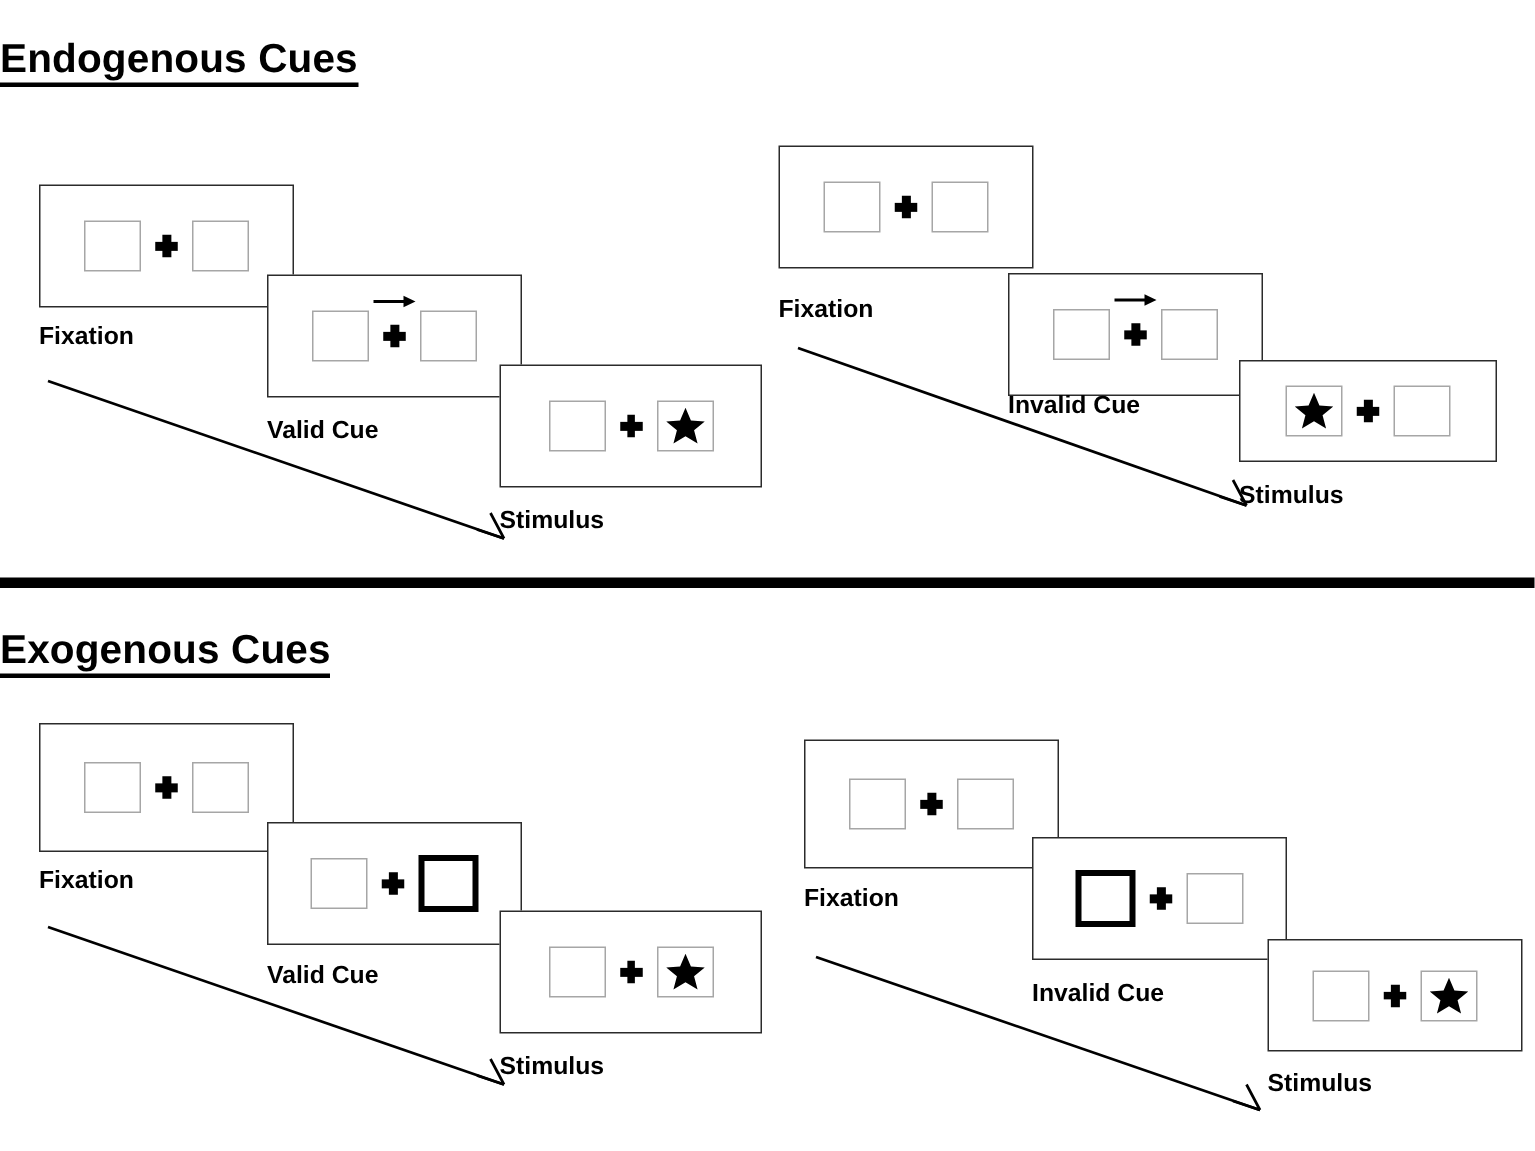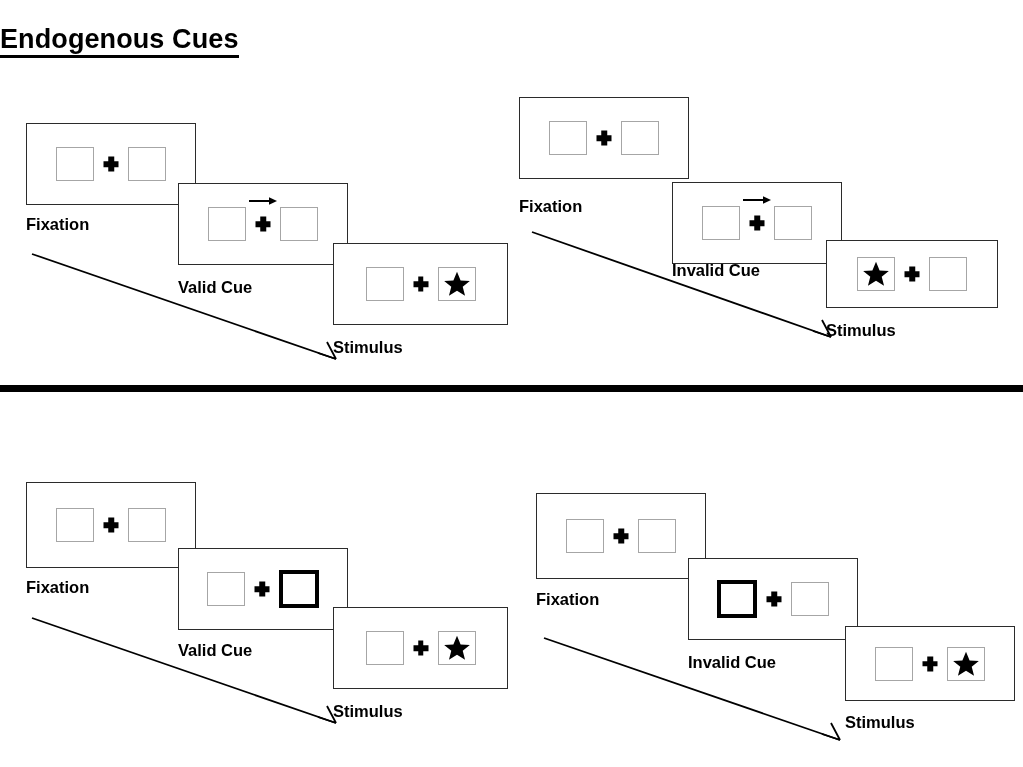--- a/index.html
+++ b/index.html
@@ -212,20 +212,23 @@
           <i style="position:absolute;left:50%;top:50%;transform:translate(-50%,-50%);width:15px;height:5.5px;background:#000;display:block;"></i>
           <i style="position:absolute;left:50%;top:50%;transform:translate(-50%,-50%);width:5.5px;height:15px;background:#000;display:block;"></i>
       </div>
       <div class="box" style="width:38px;height:34px;"></div>
     </div>
   </div>
   <div class="caption" style="left:826px;top:321px;width:172px;">Stimulus</div>
 
   <div class="divider" style="top:385px;"></div>
 
+  <div class="section-title" style="top:418px;">
+    <span>Exogenous Cues</span>
+  </div>
 
   <svg class="flow-arrow" style="left:28px;top:612px;width:330px;height:125px;" viewBox="0 0 330 125">
     <line x1="4" y1="6" x2="308" y2="111" stroke="#000" stroke-width="1.8"></line>
     <path d="M308 111 L290 105 M308 111 L299 94" stroke="#000" stroke-width="1.8" fill="none"></path>
   </svg>
 
   <div class="panel" style="left:26px;top:482px;width:170px;height:86px;">
     <div class="panel-inner">
       <div class="box" style="width:38px;height:34px;"></div>
       <div class="cross" style="width:34px;height:30px;">

